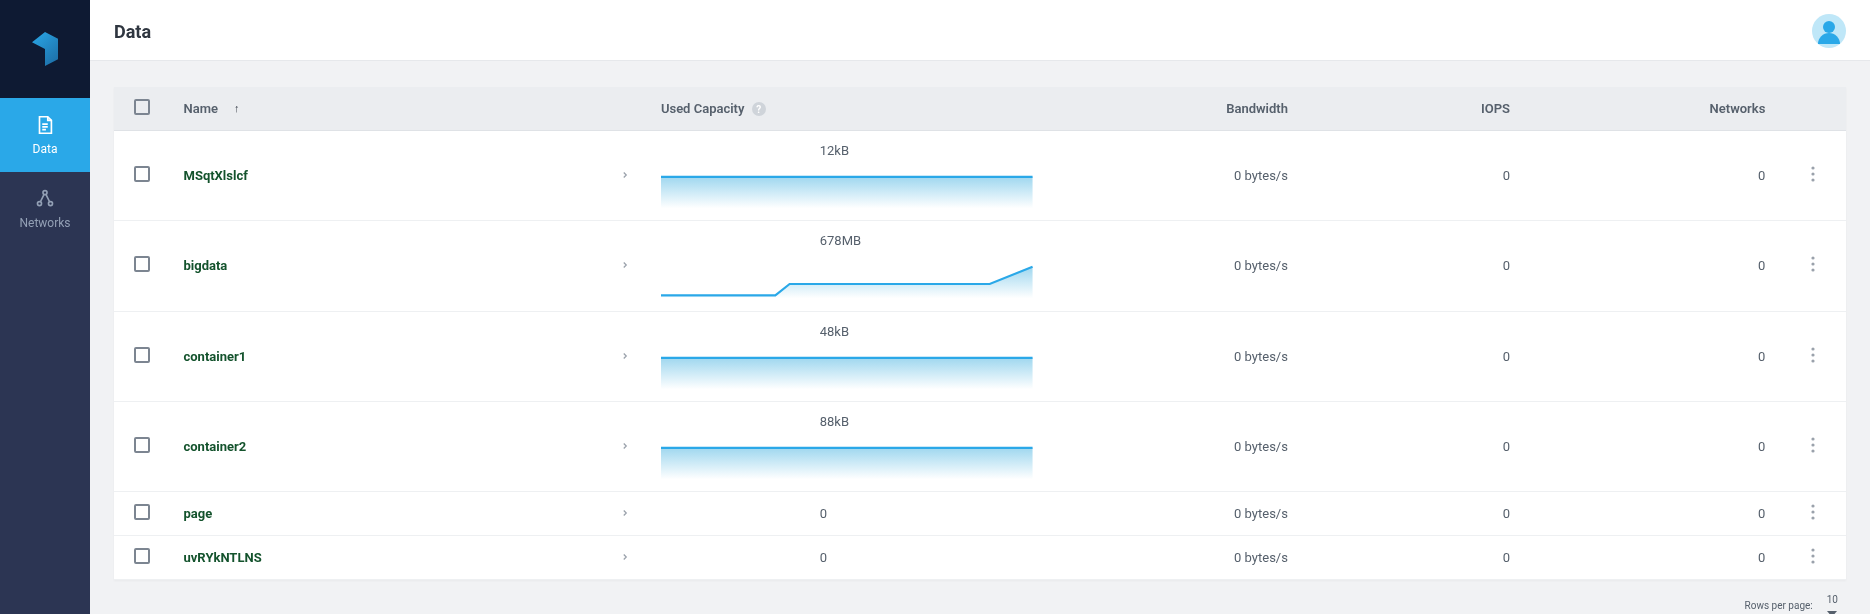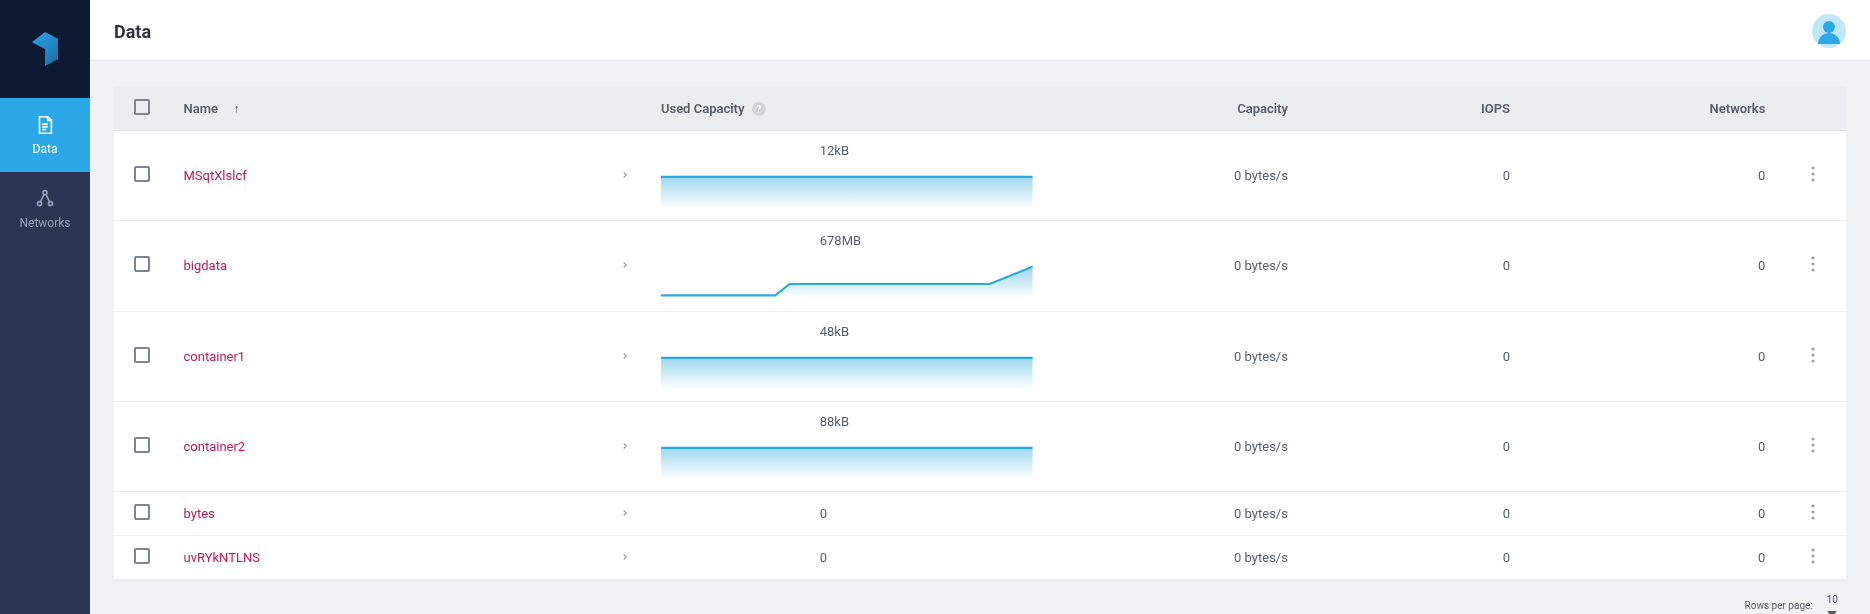--- a/index.html
+++ b/index.html
@@ -163,21 +163,21 @@
     border-bottom: 1px solid #dfe2e6;
   }
   .data-table thead th.num { text-align: right; }
   .data-table tbody td {
     padding: 12px 14px;
     border-bottom: 1px solid #eef0f2;
     color: #56606c;
     vertical-align: middle;
   }
   .data-table tbody td.num { text-align: right; }
-  .data-table tbody td.name-cell { color: #be185d; font-weight: 400; }
+  .data-table tbody td.name-cell { color: #14532d; font-weight: 700; }
   .data-table .cb-cell   { width: 50px; text-align: center; }
   .data-table .expand-cell { width: 40px; text-align: center; }
   .data-table .name-col  { width: 390px; }
   .data-table .used-col  { width: 360px; }
   .data-table .bw-col    { width: 230px; }
   .data-table .iops-col  { width: 200px; }
   .data-table .lat-col   { width: 230px; }
   .data-table .act-col   { width: 60px; text-align:center; }
 
   .checkbox {
@@ -297,21 +297,21 @@
               <span class="sort-ind">
                 <span>Name</span>
                 <span class="sort-arrow">↑</span>
               </span>
             </th>
             <th></th>
             <th>
               <span>Used Capacity</span>
               <span class="help-ico">?</span>
             </th>
-            <th class="num">Capacity</th>
+            <th class="num">Bandwidth</th>
             <th class="num">IOPS</th>
             <th class="num">Networks</th>
             <th></th>
           </tr>
         </thead>
         <tbody id="rows">
             <tr>
     <td class="cb-cell"><span class="checkbox"></span></td>
     <td class="name-cell">MSqtXlslcf</td>
     <td class="expand-cell"><span class="chev">
@@ -442,21 +442,21 @@
     <td style="text-align:center"><span class="kebab">
       <svg width="4" height="16" viewBox="0 0 4 16" fill="currentColor">
         <circle cx="2" cy="2" r="1.6"></circle>
                     <circle cx="2" cy="8" r="1.6"></circle>
                     <circle cx="2" cy="14" r="1.6"></circle>
       </svg>
     </span></td>
             </tr>
             <tr>
     <td class="cb-cell"><span class="checkbox"></span></td>
-    <td class="name-cell">bytes</td>
+    <td class="name-cell">page</td>
     <td class="expand-cell"><span class="chev">
       <svg width="10" height="10" viewBox="0 0 24 24" fill="none" stroke="currentColor" stroke-width="3">
                     <path d="M9 6l6 6-6 6"></path>
                   </svg>
     </span></td>
     <td>
       <div class="used-wrap">
         <span class="used-val">0</span>
 
       </div>

